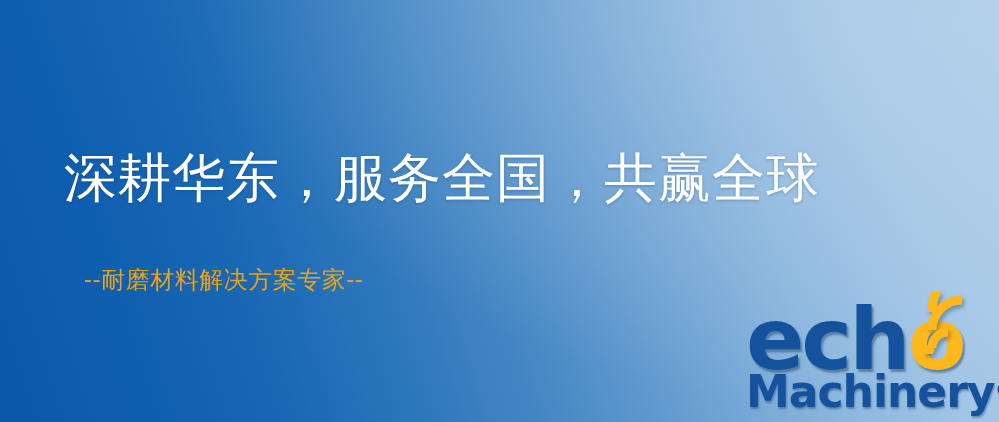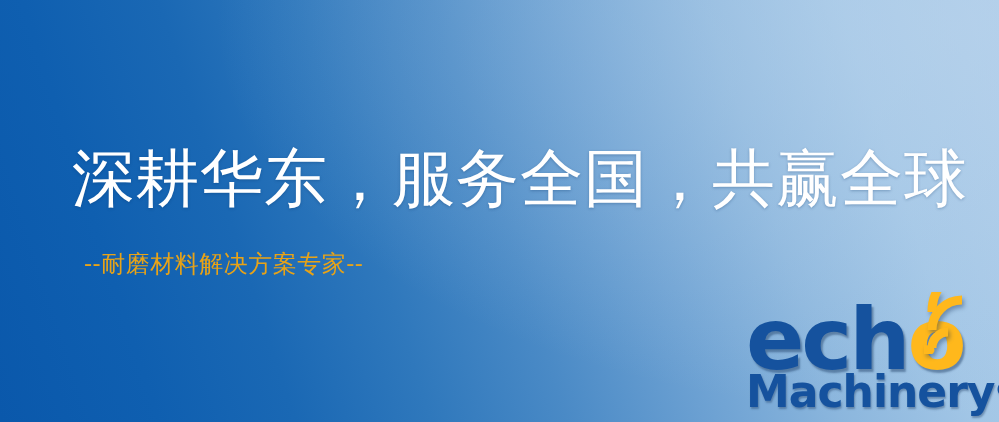--- a/index.html
+++ b/index.html
@@ -33,36 +33,36 @@
     inset: 0;
     background: radial-gradient(120% 150% at 96% 6%,
                 rgba(186,212,236,0.55) 0%,
                 rgba(186,212,236,0.25) 32%,
                 rgba(186,212,236,0.0) 62%);
     pointer-events: none;
   }
 
   .headline {
     position: absolute;
-    left: 72px;
+    left: 64px;
     top: 152px;
     color: #ffffff;
-    font-family: Liberation Mono, monospace;
-    font-size: 63px;
+    font-family: Liberation Serif, serif;
+    font-size: 53px;
     line-height: 1.0;
     letter-spacing: 1px;
     white-space: nowrap;
     text-shadow: 0 1px 3px rgba(10,50,100,0.30);
     z-index: 3;
   }
 
   .subtitle {
     position: absolute;
     left: 84px;
-    top: 252px;
+    top: 268px;
     color: #e8a317;
     font-family: "DejaVu Serif", "Liberation Serif", serif;
     font-size: 24px;
     line-height: 1.0;
     letter-spacing: 0.5px;
     white-space: nowrap;
     z-index: 3;
   }
 
   

